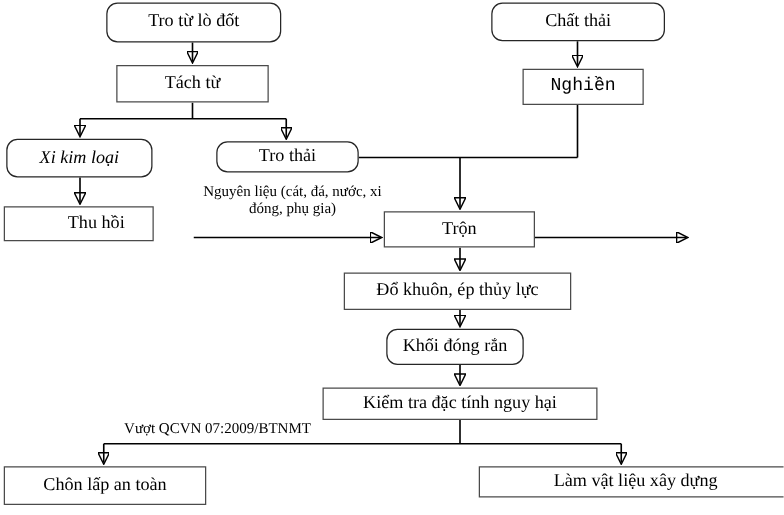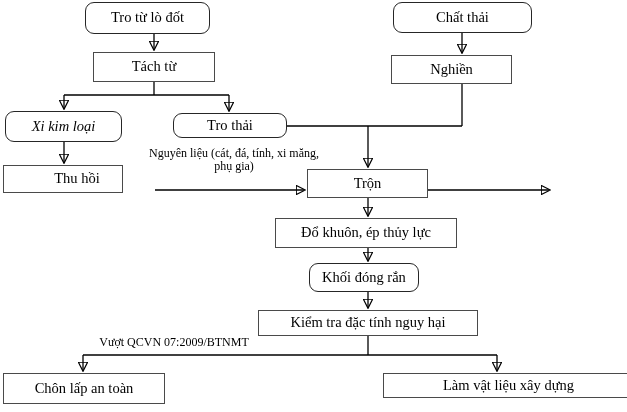--- a/index.html
+++ b/index.html
@@ -37,24 +37,24 @@
   }
   #connector-layer {
     position: absolute;
     left: 0; top: 0;
     width: 627px; height: 412px;
     z-index: 1;
   }
   #connector-layer line, #connector-layer path { stroke: #000; stroke-width: 1.3; fill: none; }
 
   
-  #n-tro-tu-lo-dot { left: 85px;  top: 2px;   width: 125px; height: 32px; }
+  #n-tro-tu-lo-dot { left: 85px;  top: 2px;   width: 140px; height: 32px; }
   #n-chat-thai     { left: 393px; top: 2px;   width: 139px; height: 31px; }
   #n-tach-tu       { left: 93px;  top: 52px;  width: 122px; height: 30px; }
-  #n-nghien        { left: 391px; top: 55px;  width: 121px; height: 29px; }
+  #n-nghien        { left: 418px; top: 55px;  width: 97px; height: 29px; font-family: Liberation Mono, monospace; }
   #n-xi-kim-loai   { left: 5px;   top: 111px; width: 117px; height: 31px; font-style: italic; }
   #n-tro-thai      { left: 173px; top: 113px; width: 114px; height: 25px; }
   #n-thu-hoi       { left: 3px;   top: 165px; width: 120px; height: 28px; padding-left: 28px; }
   #n-tron          { left: 307px; top: 169px; width: 121px; height: 29px; }
   #n-do-khuon      { left: 275px; top: 218px; width: 182px; height: 30px; }
   #n-khoi-dong-ran { left: 309px; top: 263px; width: 110px; height: 29px; }
   #n-kiem-tra      { left: 258px; top: 310px; width: 220px; height: 26px; }
   #n-chon-lap      { left: 3px;   top: 373px; width: 162px; height: 31px; }
   #n-lam-vat-lieu  { left: 383px; top: 373px; width: 251px; height: 25px; }
 
@@ -114,15 +114,15 @@
   <div class="node rounded" id="n-xi-kim-loai">Xi kim loại</div>
   <div class="node rounded" id="n-tro-thai">Tro thải</div>
   <div class="node" id="n-thu-hoi">Thu hồi</div>
   <div class="node" id="n-tron">Trộn</div>
   <div class="node" id="n-do-khuon">Đổ khuôn, ép thủy lực</div>
   <div class="node rounded" id="n-khoi-dong-ran">Khối đóng rắn</div>
   <div class="node" id="n-kiem-tra">Kiểm tra đặc tính nguy hại</div>
   <div class="node" id="n-chon-lap">Chôn lấp an toàn</div>
   <div class="node" id="n-lam-vat-lieu">Làm vật liệu xây dựng</div>
 
-  <div class="edge-label" id="l-nguyen-lieu">Nguyên liệu (cát, đá, tính, xi măng, phụ gia)</div>
+  <div class="edge-label" id="l-nguyen-lieu">Nguyên liệu (cát, đá, nước, xi đóng, phụ gia)</div>
   <div class="edge-label" id="l-vuot-qcvn">Vượt QCVN 07:2009/BTNMT</div>
 </div>
 
 </body></html>

